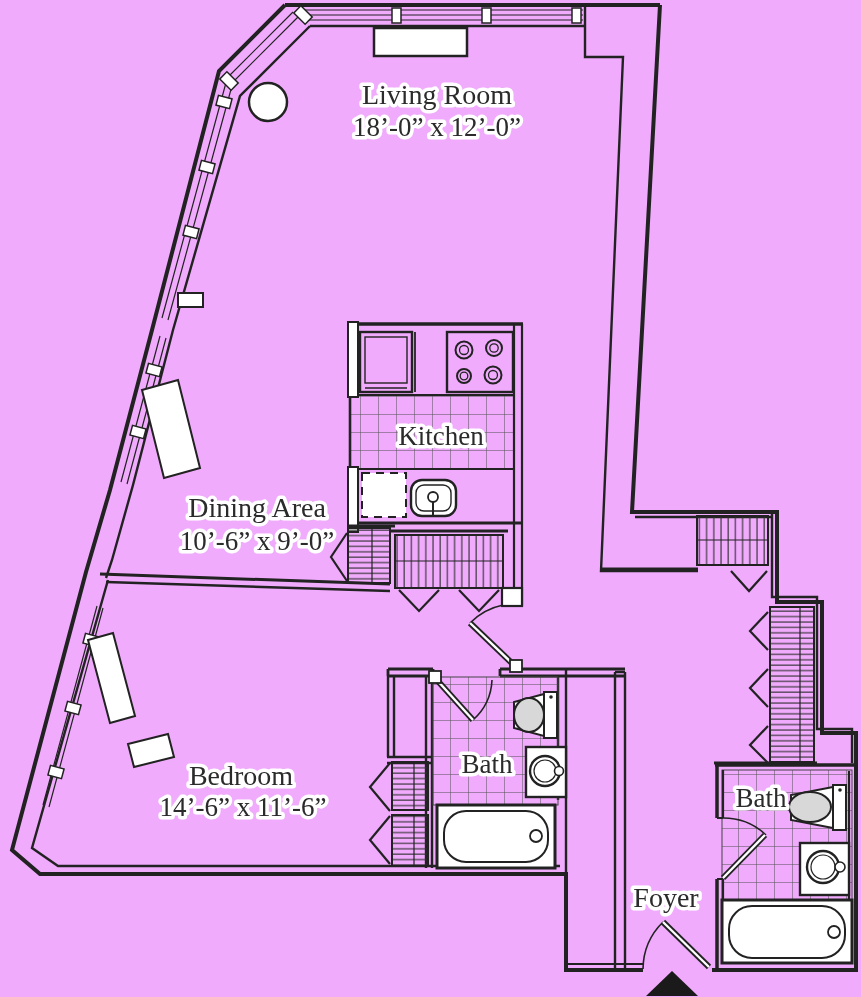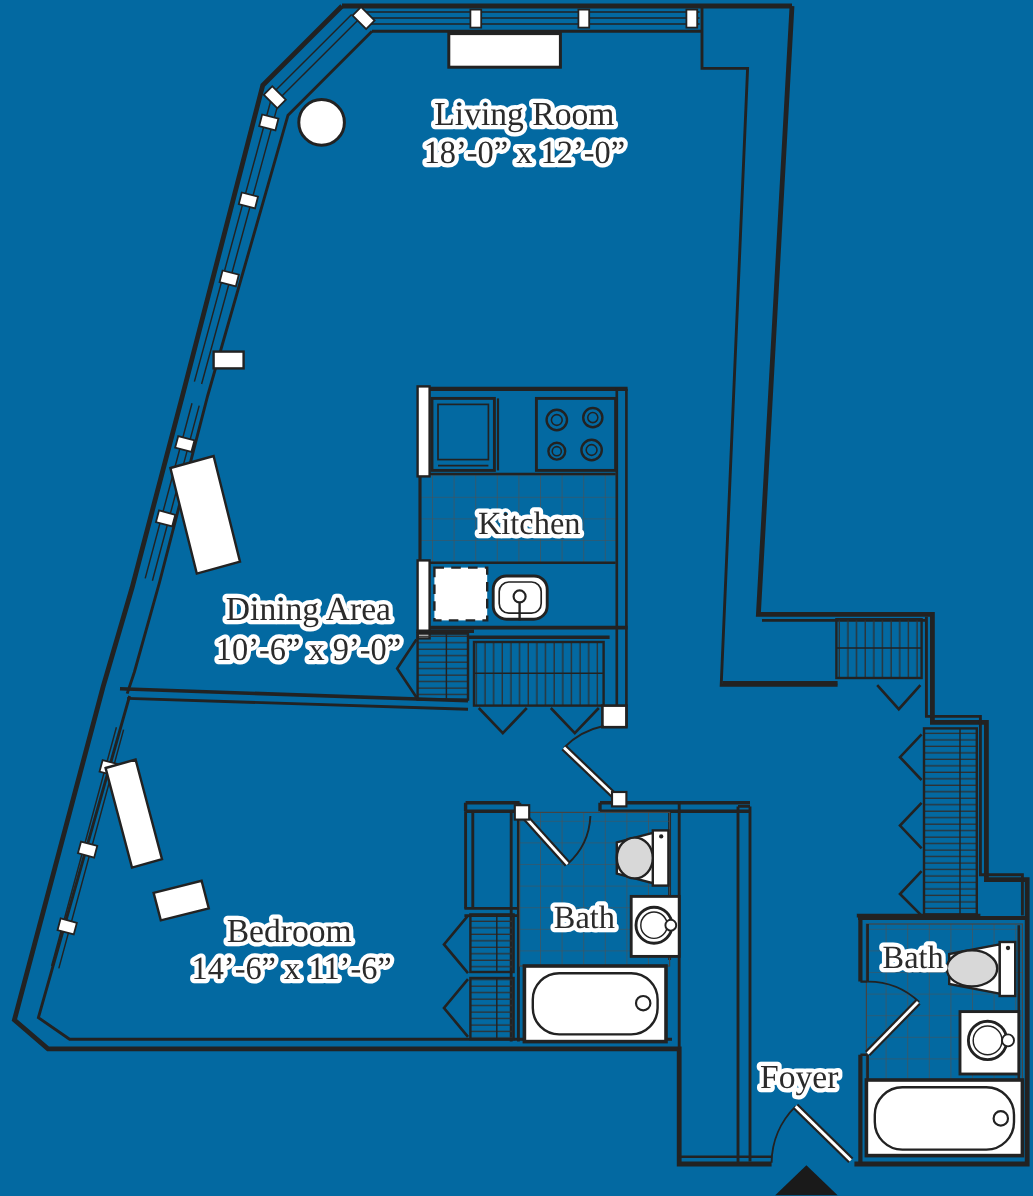--- a/index.html
+++ b/index.html
@@ -1,16 +1,16 @@
 <!DOCTYPE html>
 <html><head>
 <meta charset="utf-8">
 <style>
   html,body{margin:0;padding:0;background:#fff;}
-  .stage{position:relative;width:861px;height:997px;background:#0369a1;overflow:hidden;}
+  .stage{position:relative;width:861px;height:997px;background:#f0abfc;overflow:hidden;}
   svg{display:block;}
   svg text{
     font-family:"Liberation Serif","DejaVu Serif",serif;
     fill:#2b2b2b;
     paint-order:stroke;
     stroke:#ffffff;
     stroke-width:7px;
     stroke-linejoin:round;
     text-anchor:middle;
   }

